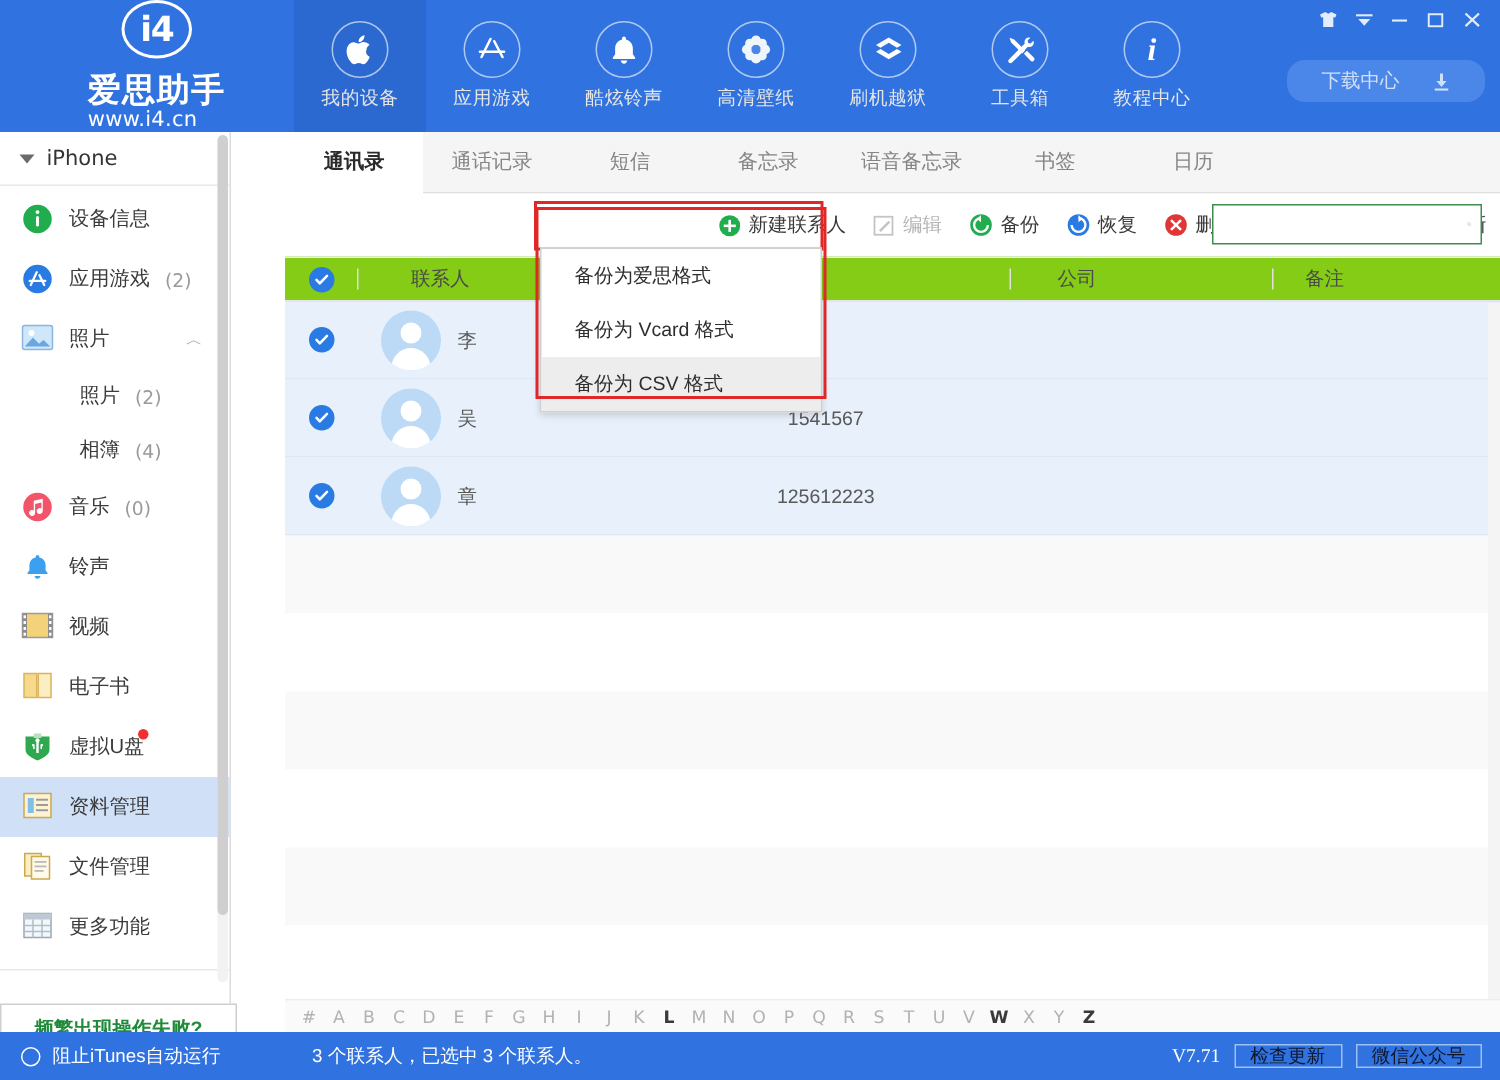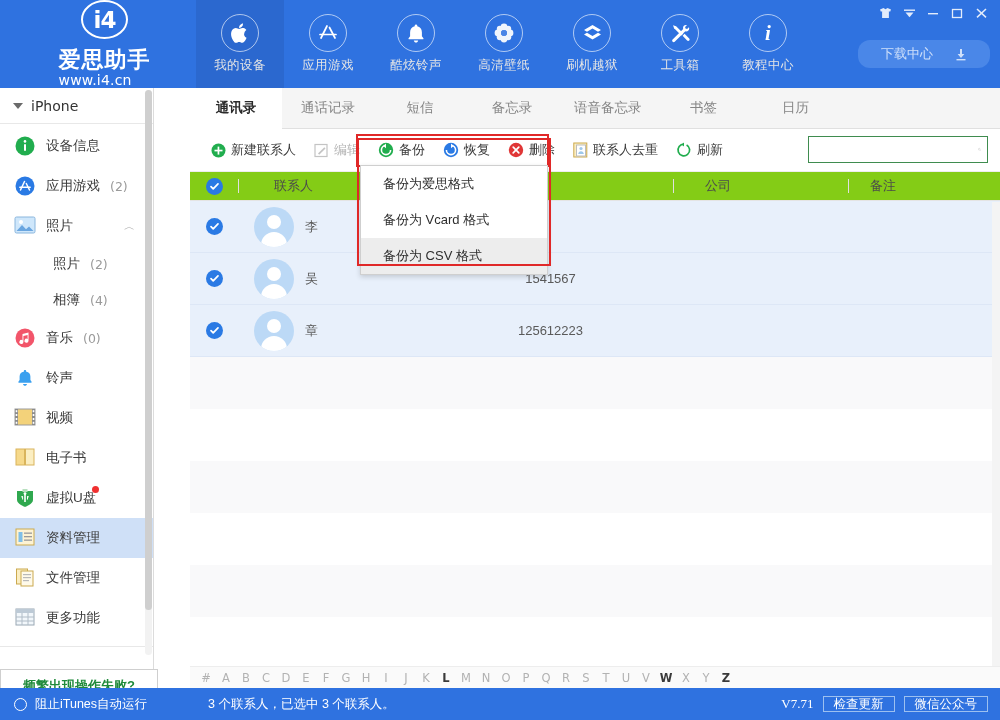--- a/index.html
+++ b/index.html
@@ -98,21 +98,21 @@
   .tabs {
     height: 41px; background: #f5f5f5; border-bottom: 1px solid #e0e0e0;
     display: flex; align-items: stretch;
   }
   .tab {
     min-width: 92px; padding: 0 16px; display: flex; align-items: center; justify-content: center;
     font-size: 13.5px; color: #858585; cursor: pointer;
   }
   .tab.active { background: #fff; color: #2b2b2b; font-weight: bold; border-bottom: 1px solid #fff; margin-bottom: -1px; }
 
-  .toolbar { height: 42px; display: flex; align-items: center; padding-left: 12px; gap: 0; position: relative; background: #fff; }
+  .toolbar { height: 42px; display: flex; align-items: center; padding-left: 12px; gap: 0; position: relative; background: #fff; justify-content: flex-end; }
   .tb {
     display: flex; align-items: center; gap: 5px; font-size: 13px; color: #3a3a3a;
     padding: 0 9px; height: 28px; cursor: pointer; white-space: nowrap;
   }
   .tb.disabled { color: #b5b5b5; }
   .searchbox {
     position: absolute; right: 12px; top: 7px; width: 180px; height: 27px;
     border: 1px solid #3f8c4f; background: #fff; display: flex; align-items: center;
     padding: 0 6px 0 8px;
   }
@@ -181,21 +181,21 @@
   
   .status {
     position: absolute; left: 0; top: 688px; width: 1000px; height: 32px; background: #2f72e0;
     display: flex; align-items: center;
   }
   .st-left { width: 190px; display: flex; align-items: center; gap: 8px; padding-left: 14px; color: #fff; font-size: 12.5px; cursor: pointer; }
   .st-radio { width: 13px; height: 13px; border-radius: 50%; border: 1.5px solid #fff; }
   .st-mid { flex: 1; color: #fff; font-size: 12.5px; padding-left: 18px; }
   .st-right { display: flex; align-items: center; gap: 9px; padding-right: 12px; }
   .st-ver { color: #ffffff; font-size: 13px; font-family: Liberation Serif, serif; }
-  .st-btn { height: 16px; padding: 5px 10px; border: 1px solid #9cc0f0; color: #ffffff; font-size: 12.5px; display: flex; align-items: center; cursor: pointer; }
+  .st-btn { height: 16px; padding: 5px 10px; border: 1px solid #9cc0f0; color: #0f172a; font-size: 12.5px; display: flex; align-items: center; cursor: pointer; }
 </style>
 </head>
 <body>
 
 <div id="app">
 
   <div class="header">
 
     <div class="brand">
       <div class="brand-logo">i4</div>

